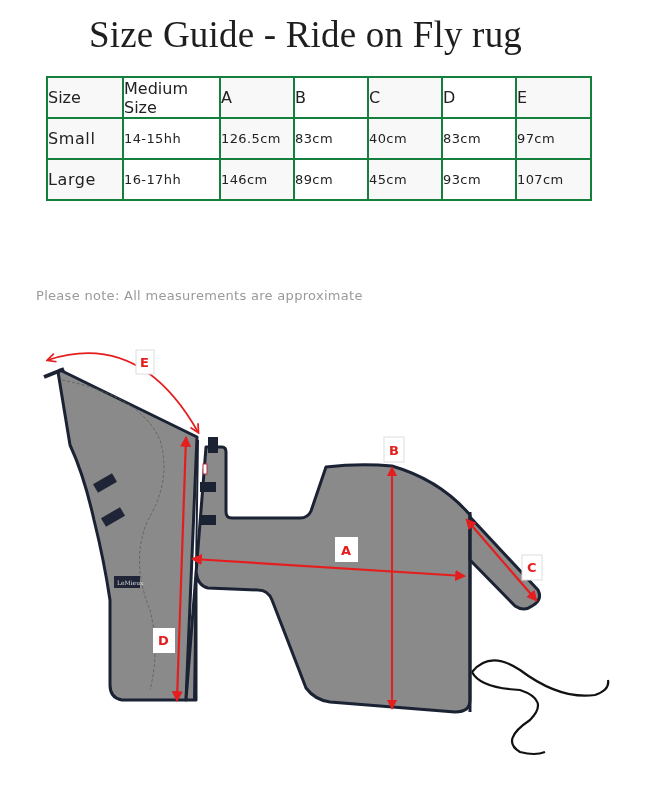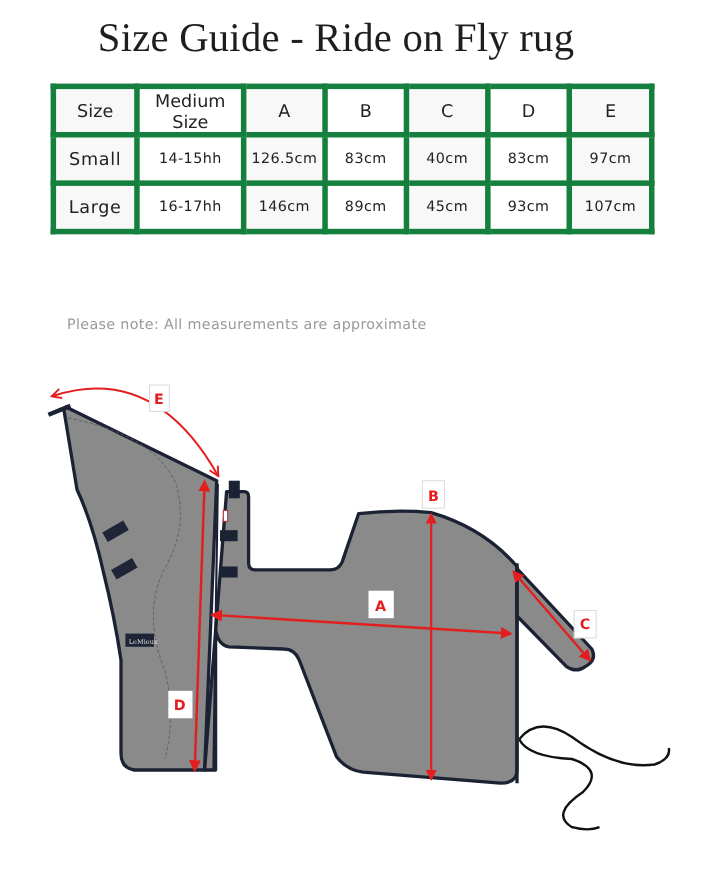--- a/index.html
+++ b/index.html
@@ -3,28 +3,28 @@
 <meta charset="utf-8">
 <style>
   html, body { margin: 0; padding: 0; background: #ffffff; }
   body { width: 647px; height: 798px; position: relative; overflow: hidden;
          font-family: "DejaVu Sans", sans-serif; color: #222; }
   .title { position: absolute; left: 0; top: 12px; width: 611px; text-align: center;
            font-family: "Liberation Serif", "DejaVu Serif", serif; font-size: 37px;
            color: #1e1e1e; letter-spacing: 0.2px; margin: 0; font-weight: normal; line-height: 46px; }
   table.size { position: absolute; left: 46px; top: 76px; border-collapse: collapse;
                table-layout: fixed; width: 544px; }
-  table.size td, table.size th { border: 5px solid #15803d; height: 39px; padding: 0;
-               text-align: center; vertical-align: middle; font-weight: normal;
+  table.size td, table.size th { border: 2px solid #15803d; height: 39px; padding: 0;
+               text-align: left; vertical-align: middle; font-weight: normal;
                font-family: "DejaVu Sans", sans-serif; color: #222; }
   table.size th { font-size: 16px; height: 39px; }
   table.size td.size-col { font-size: 16px; letter-spacing: 0.6px; }
   table.size td { font-size: 13px; letter-spacing: 0.4px; }
   .shade { background: #f8f8f8; }
-  .note { position: absolute; left: 61px; top: 288px; font-size: 13px; color: #9a9a9a;
+  .note { position: absolute; left: 36px; top: 288px; font-size: 13px; color: #9a9a9a;
           letter-spacing: 0.3px; font-family: "DejaVu Sans", sans-serif; }
   .diagram { position: absolute; left: 0; top: 320px; width: 647px; height: 478px; }
   .lbl { font-family: "DejaVu Sans", sans-serif; font-weight: bold; font-size: 13px; fill: #e41e1e; }
 </style>
 </head>
 <body>
 
 <h1 class="title">Size Guide - Ride on Fly rug</h1>
 
 <table class="size">

